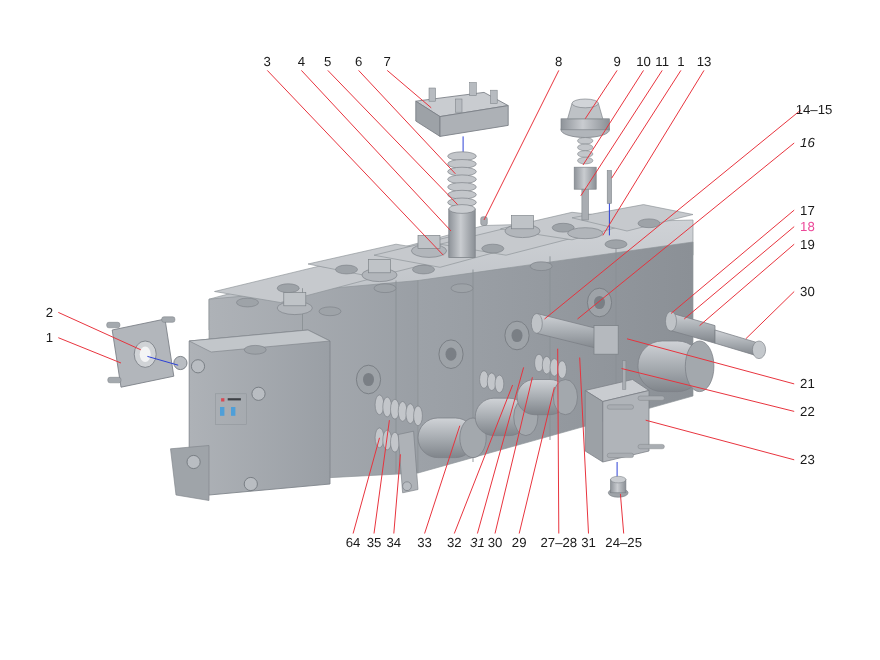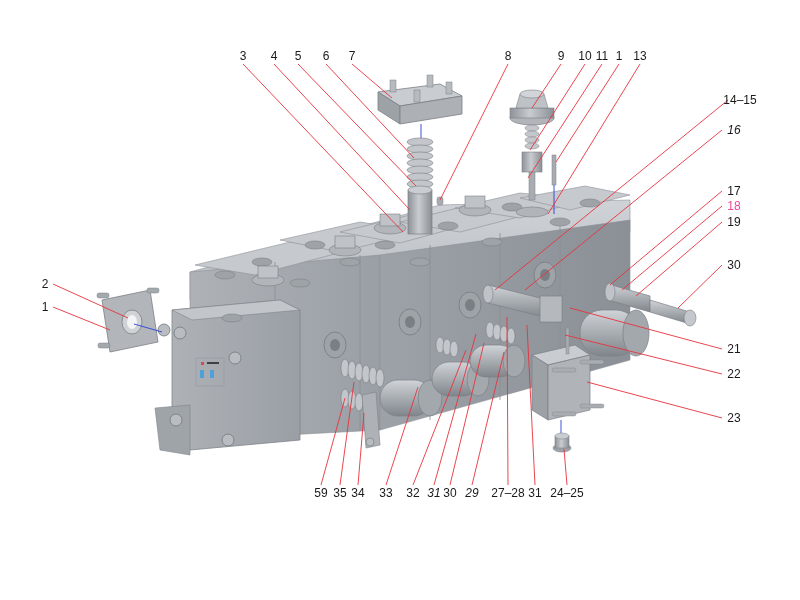--- a/index.html
+++ b/index.html
@@ -292,22 +292,22 @@
       <div class="callout" style="left: 734px; top: 191px; color: rgb(26, 26, 26);">17</div>
       <div class="callout" style="left: 734px; top: 206px; color: #ec4899; text-align: right;">18</div>
       <div class="callout" style="left: 734px; top: 222px; color: rgb(26, 26, 26);">19</div>
       <div class="callout" style="left: 734px; top: 265px; color: rgb(26, 26, 26);">30</div>
       <div class="callout" style="left: 734px; top: 349px; color: rgb(26, 26, 26);">21</div>
       <div class="callout" style="left: 734px; top: 374px; color: rgb(26, 26, 26);">22</div>
       <div class="callout" style="left: 734px; top: 418px; color: rgb(26, 26, 26);">23</div>
       <div class="callout" style="left: 567px; top: 493px; color: rgb(26, 26, 26);">24–25</div>
       <div class="callout" style="left: 535px; top: 493px; color: rgb(26, 26, 26);">31</div>
       <div class="callout" style="left: 508px; top: 493px; color: rgb(26, 26, 26);">27–28</div>
-      <div class="callout" style="left: 472px; top: 493px; color: rgb(26, 26, 26); font-style: italic;">29</div>
+      <div class="callout" style="left: 472px; top: 493px; color: rgb(26, 26, 26);">29</div>
       <div class="callout" style="left: 450px; top: 493px; color: rgb(26, 26, 26);">30</div>
       <div class="callout" style="left: 434px; top: 493px; color: rgb(26, 26, 26); font-style: italic;">31</div>
       <div class="callout" style="left: 413px; top: 493px; color: rgb(26, 26, 26);">32</div>
       <div class="callout" style="left: 386px; top: 493px; color: rgb(26, 26, 26);">33</div>
       <div class="callout" style="left: 358px; top: 493px; color: rgb(26, 26, 26);">34</div>
       <div class="callout" style="left: 340px; top: 493px; color: rgb(26, 26, 26); text-align: center;">35</div>
-      <div class="callout" style="left: 321px; top: 493px; color: rgb(26, 26, 26);">59</div>
+      <div class="callout" style="left: 321px; top: 493px; color: rgb(26, 26, 26);">64</div>
     </div>
 </div>
 
 </body></html>

